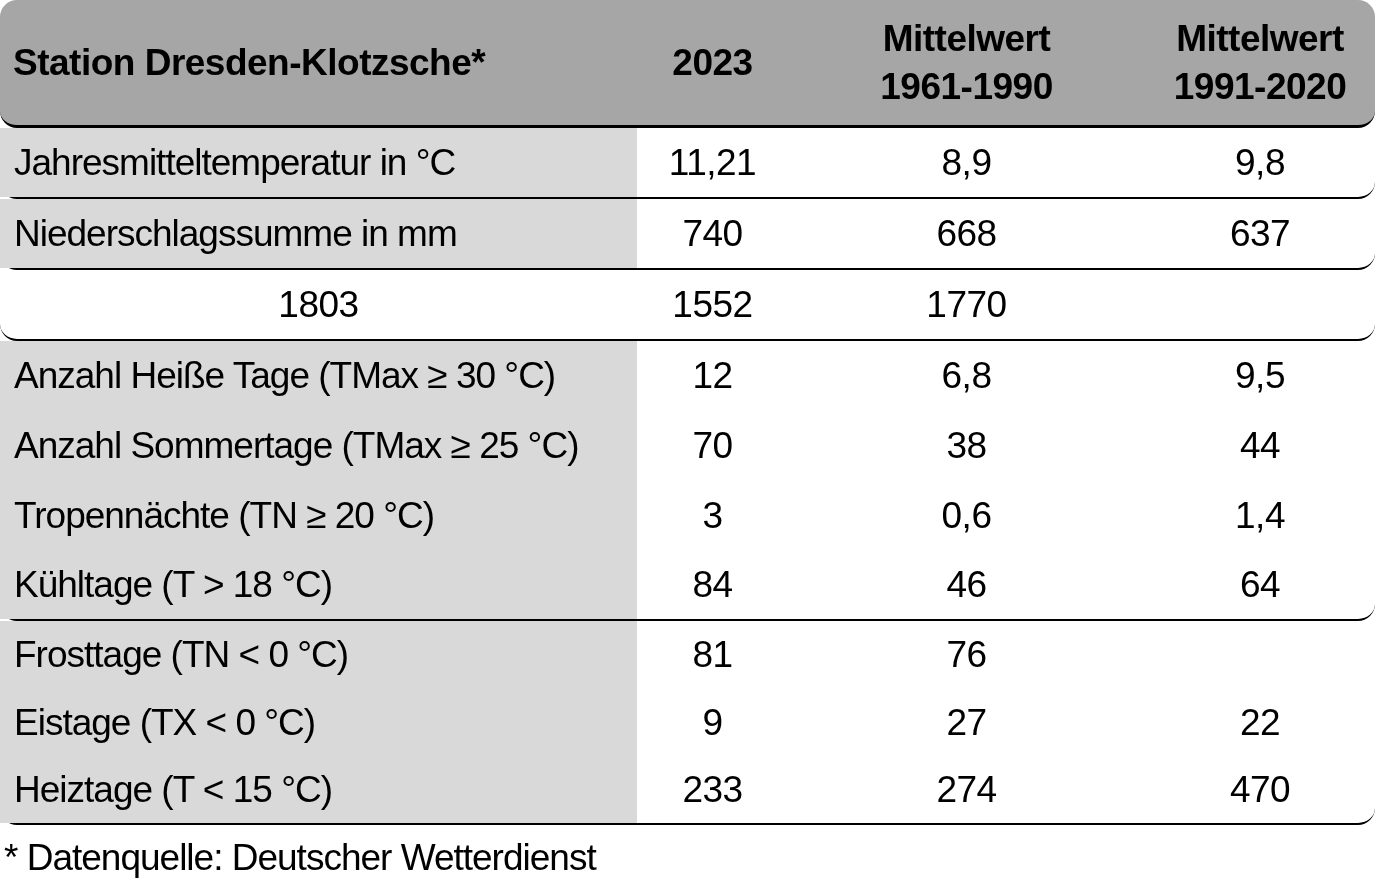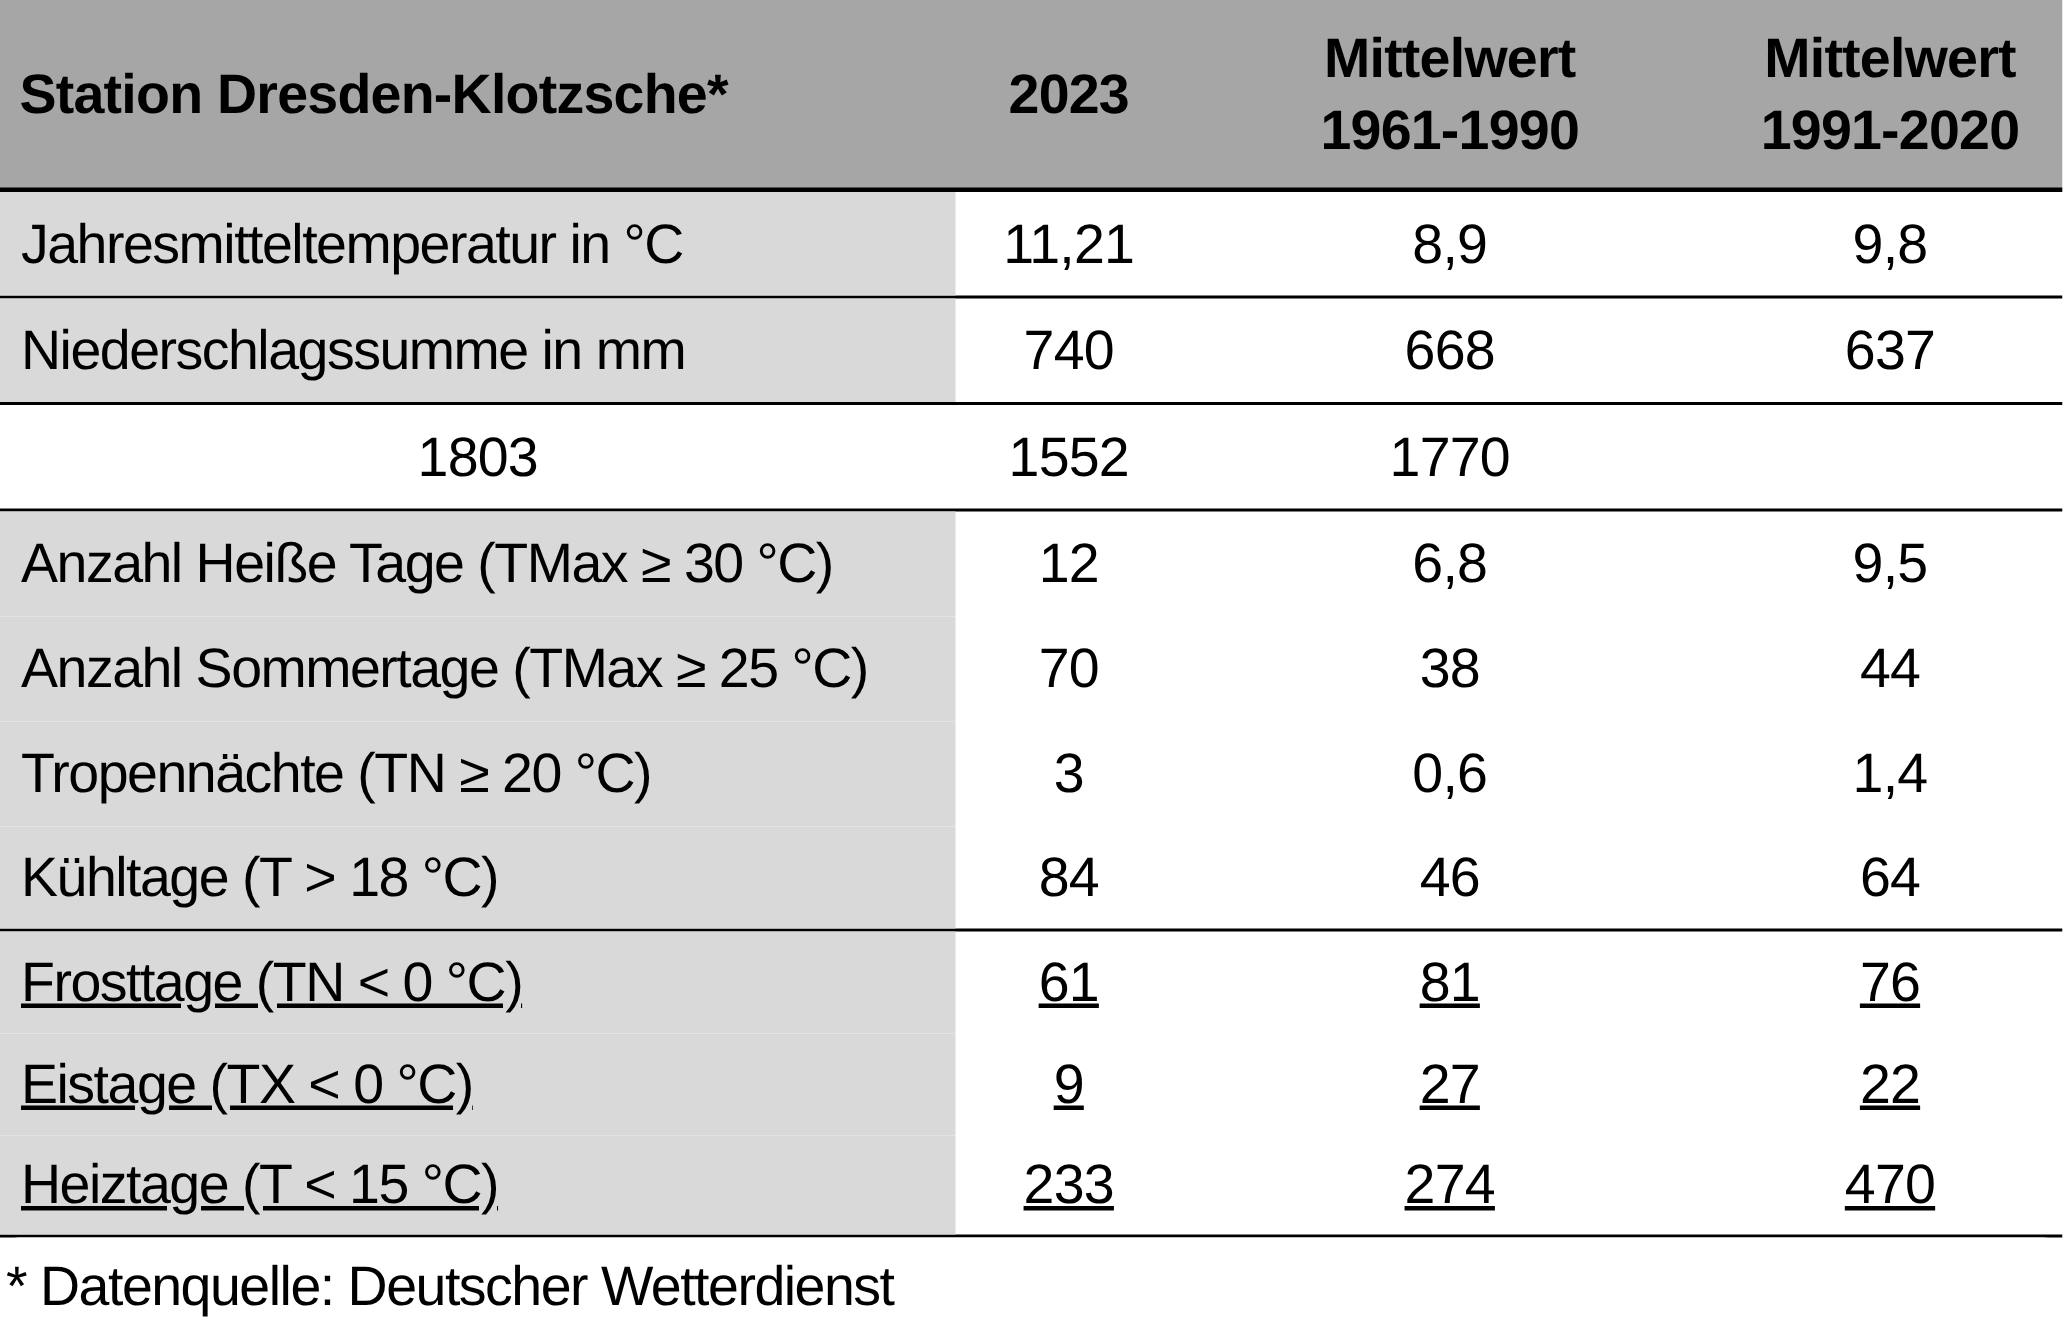--- a/index.html
+++ b/index.html
@@ -19,30 +19,31 @@
     font-family: "Liberation Sans", "DejaVu Sans", sans-serif;
   }
   .table {
     width: 1375px;
     height: 890px;
     overflow: hidden;
   }
   .header-row, .row {
     display: grid;
     grid-template-columns: 637px 151px 357px 230px;
+    border-radius: 17px;
   }
   .header-row {
     height: 128px;
     background: var(--header-bg);
     border-bottom: 3px solid var(--line);
     font-weight: bold;
   }
   .h1 { height: 71px; }
   .h2 { height: 70px; text-align: right; }
-  .h3 { height: 68px; text-decoration: underline; }
+  .h3 { height: 68px; }
   .sep { border-bottom: 2px solid var(--line); }
   .cell {
     display: flex;
     align-items: center;
     font-size: 37px;
     overflow: hidden;
     white-space: nowrap;
   }
   .label-cell {
     padding-left: 14px;
@@ -139,21 +140,20 @@
 
   <div class="row h2 sep">
     <div class="cell label-cell">Kühltage (T &gt; 18 °C)</div>
     <div class="cell num-cell">84</div>
     <div class="cell num-cell">46</div>
     <div class="cell num-cell">64</div>
   </div>
 
   <div class="row h3">
     <div class="cell label-cell">Frosttage (TN &lt; 0 °C)</div>
-    <div class="cell num-cell">61</div>
     <div class="cell num-cell">81</div>
     <div class="cell num-cell">76</div>
   </div>
 
   <div class="row h3">
     <div class="cell label-cell">Eistage (TX &lt; 0 °C)</div>
     <div class="cell num-cell">9</div>
     <div class="cell num-cell">27</div>
     <div class="cell num-cell">22</div>
   </div>

